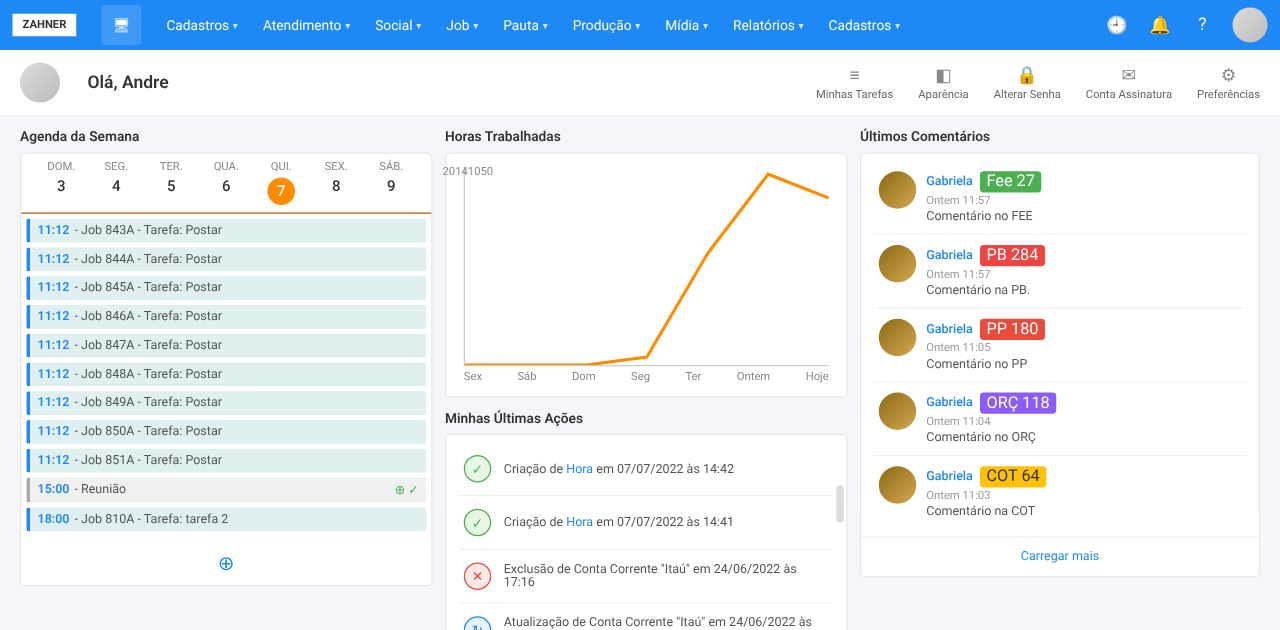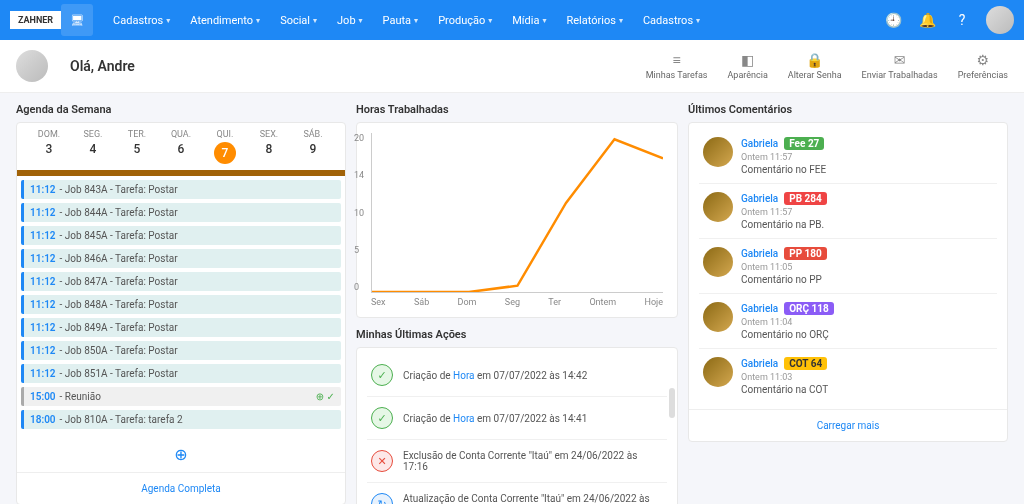--- a/index.html
+++ b/index.html
@@ -1,68 +1,68 @@
 <!DOCTYPE html>
 <html><head>
 <meta charset="utf-8">
 <style>
 *{margin:0;padding:0;box-sizing:border-box;font-family:-apple-system,BlinkMacSystemFont,"Segoe UI",Roboto,sans-serif}
 body{background:#f5f6fa;font-size:11px;color:#333}
 .topbar{background:#1e88f5;height:40px;display:flex;align-items:center;padding:0 10px;color:#fff}
-.logo{background:#fff;color:#333;padding:4px 8px;font-weight:bold;font-size:9px;}
+.logo{background:#fff;color:#333;padding:4px 8px;font-weight:bold;font-size:9px;margin-right:20px}
 .nav{display:flex;gap:2px;align-items:center}
 .nav-icon{width:32px;height:32px;display:flex;align-items:center;justify-content:center;background:rgba(255,255,255,0.15);border-radius:3px;margin-right:8px}
 .nav-item{padding:6px 10px;font-size:11px;cursor:pointer;display:flex;align-items:center;gap:3px}
 .nav-item:after{content:"▾";font-size:8px;opacity:.8}
 .topbar-right{margin-left:auto;display:flex;align-items:center;gap:14px}
 .top-icon{width:20px;height:20px;display:flex;align-items:center;justify-content:center;font-size:14px;cursor:pointer}
 .avatar{width:28px;height:28px;border-radius:50%;background:linear-gradient(135deg,#ddd,#bbb)}
 .header{display:flex;align-items:center;padding:10px 16px;background:#fff;border-bottom:1px solid #eee}
 .greeting{display:flex;align-items:center;gap:22px;font-size:14px;font-weight:600}
 .greeting .avatar{width:32px;height:32px}
 .quick-actions{margin-left:auto;display:flex;gap:20px}
 .qa{display:flex;flex-direction:column;align-items:center;gap:2px;font-size:9px;color:#666;cursor:pointer}
 .qa-icon{font-size:14px;color:#888}
 .content{display:grid;grid-template-columns:330px 1fr 320px;gap:10px;padding:10px 16px}
 .card{background:#fff;border:1px solid #e8e8e8;border-radius:4px}
 .no-card-title{font-size:11px;font-weight:600;padding:0 0 6px;color:#333}
-.week{display:flex;justify-content:flex-end;padding:6px 10px;border-bottom:6px solid #a16207}
+.week{display:flex;justify-content:flex-end;padding:6px 10px;border-bottom:1px solid #a16207}
 .day{text-align:center;flex:1;font-size:9px;color:#888}
 .day-num{font-size:12px;color:#333;margin-top:3px;font-weight:500}
 .day.active .day-num{background:#ff8c00;color:#fff;width:22px;height:22px;border-radius:50%;display:inline-flex;align-items:center;justify-content:center}
 .tasks{padding:4px}
 .task{background:#e0f0f0;border-left:3px solid #1e88f5;padding:4px 6px;margin-bottom:4px;font-size:10px;color:#555;border-radius:2px}
 .task.gray{background:#f0f0f0;border-left-color:#aaa;display:flex;align-items:flex-start}
 .task.blue2{border-left-color:#1e88f5}
 .task .time{color:#1e88f5;font-weight:600;margin-right:4px}
 .task-icons{margin-left:auto;color:#4caf50;font-size:10px;display:flex;gap:3px}
 .add-btn{text-align:center;padding:8px;color:#1e88f5;font-size:16px;cursor:pointer}
 .footer-link{text-align:center;padding:10px;color:#1e88f5;font-size:10px;cursor:pointer;border-top:1px solid #eee}
 .mid-col{display:flex;flex-direction:column;gap:10px}
 .chart-wrap{padding:10px 14px 6px}
 .chart{position:relative;height:160px;border-left:1px solid #ccc;border-bottom:1px solid #ccc}
-.ylabels{position:absolute;left:-18px;top:0;bottom:0;display:flex;flex-direction:column;justify-content:space-between;font-size:9px;color:#888}
+.ylabels{position:absolute;left:-18px;top:0;bottom:0;display:flex;flex-direction:row;justify-content:space-between;font-size:9px;color:#888}
 .xlabels{display:flex;justify-content:space-between;font-size:9px;color:#888;padding:4px 0}
 .chart svg{position:absolute;inset:0;width:100%;height:100%}
 .actions{padding:6px 10px;max-height:200px;overflow:auto}
 .action{display:flex;align-items:center;gap:10px;padding:10px 4px;border-bottom:1px solid #f0f0f0;font-size:10px;color:#555}
 .action:last-child{border-bottom:none}
 .a-icon{width:22px;height:22px;border-radius:50%;display:flex;align-items:center;justify-content:center;font-size:11px;flex-shrink:0}
 .a-icon.green{background:#e6f7e6;color:#4caf50;border:1px solid #4caf50}
 .a-icon.red{background:#fde8e8;color:#e74c3c;border:1px solid #e74c3c}
 .a-icon.blue{background:#e8f2fd;color:#1e88f5;border:1px solid #1e88f5}
 .action a{color:#1e88f5;text-decoration:none}
 .comments{padding:6px 10px}
 .comment{display:flex;gap:8px;padding:8px 4px;border-bottom:1px solid #f0f0f0}
 .comment:last-child{border-bottom:none}
 .c-avatar{width:30px;height:30px;border-radius:50%;background:linear-gradient(135deg,#8b6914,#d4a850);flex-shrink:0}
 .c-body{flex:1}
 .c-head{display:flex;align-items:center;gap:6px;margin-bottom:2px}
 .c-name{color:#1e88f5;font-size:10px;font-weight:500}
-.badge{font-size:10px;padding:1px 5px;border-radius:3px;color:#fff;font-weight:700}
+.badge{font-size:13px;padding:1px 5px;border-radius:3px;color:#fff;font-weight:400}
 .badge.green{background:#4caf50}
 .badge.darkblue{background:#ef4444}
 .badge.red{background:#e74c3c}
 .badge.orange{background:#8b5cf6}
 .badge.yellow{background:#ffc107;color:#333}
 .c-time{font-size:9px;color:#999}
 .c-text{font-size:10px;color:#555;margin-top:2px}
 .scrollbar{width:6px;background:#ddd;border-radius:3px;position:absolute;right:2px;top:40px;height:30px}
 .actions-rel{position:relative}
 </style>
@@ -106,21 +106,21 @@
       <div class="qa">
         <div class="qa-icon">◧</div>
         <span>Aparência</span>
       </div>
       <div class="qa">
         <div class="qa-icon">🔒</div>
         <span>Alterar Senha</span>
       </div>
       <div class="qa">
         <div class="qa-icon">✉</div>
-        <span>Enviar Trabalhadas</span>
+        <span>Conta Assinatura</span>
       </div>
       <div class="qa">
         <div class="qa-icon">⚙</div>
         <span>Preferências</span>
       </div>
     </div>
 </div>
 
 <div class="content">
 
@@ -165,21 +165,20 @@
           <div class="task"><span class="time">11:12</span><span>- Job 850A - Tarefa: Postar</span></div>
           <div class="task"><span class="time">11:12</span><span>- Job 851A - Tarefa: Postar</span></div>
           <div class="task gray">
             <span class="time">15:00</span>
             <span>- Reunião</span>
             <span class="task-icons">⊕ ✓</span>
           </div>
           <div class="task blue2"><span class="time">18:00</span><span>- Job 810A - Tarefa: tarefa 2</span></div>
         </div>
       <div class="add-btn">⊕</div>
-      <div class="footer-link">Agenda Completa</div>
     </div>
   </div>
 
   <div class="mid-col">
     <div>
       <div class="no-card-title">Horas Trabalhadas</div>
       <div class="card">
         <div class="chart-wrap">
           <div class="chart">
             <div class="ylabels" id="ylabels">

